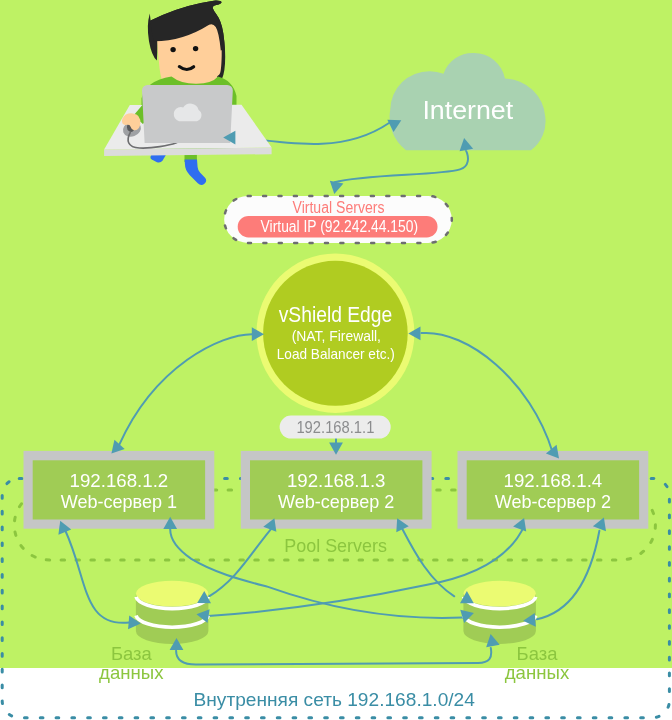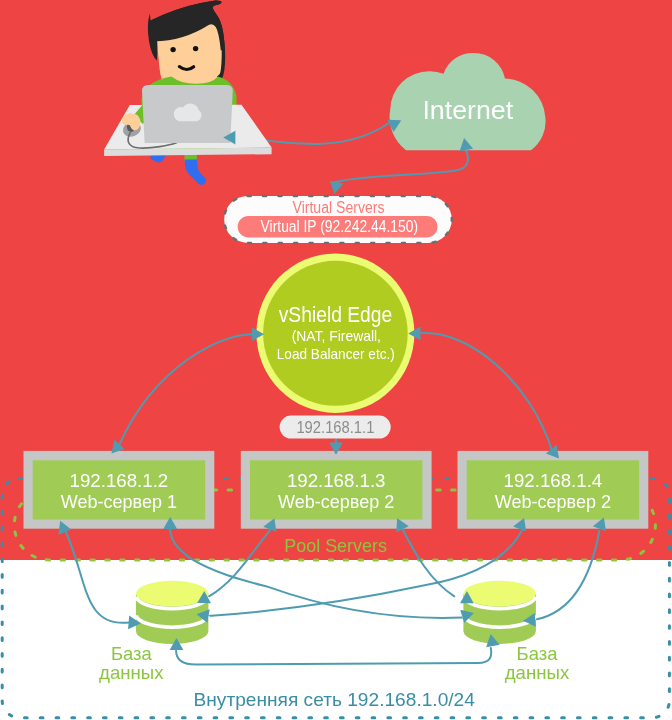--- a/index.html
+++ b/index.html
@@ -1,19 +1,19 @@
 <!DOCTYPE html>
 <html><head>
 <meta charset="utf-8">
 <title>vShield Edge network diagram</title>
 <style>
   html,body{margin:0;padding:0;background:#ffffff;}
   body{width:672px;height:720px;overflow:hidden;
        font-family:"Liberation Sans",sans-serif;}
-  #stage{position:relative;width:672px;height:560px;background:#ef4444;}
+  #stage{position:relative;width:672px;height:668px;background:#bef264;}
   svg{display:block;}
   #scene{position:absolute;left:0;top:0;}
   text{font-family:"Liberation Sans",sans-serif;dominant-baseline:alphabetic;}
 </style>
 </head>
 <body>
 
 <div id="stage">
 <svg id="scene" width="672" height="720" viewBox="0 0 672 720" xmlns="http://www.w3.org/2000/svg">
 

